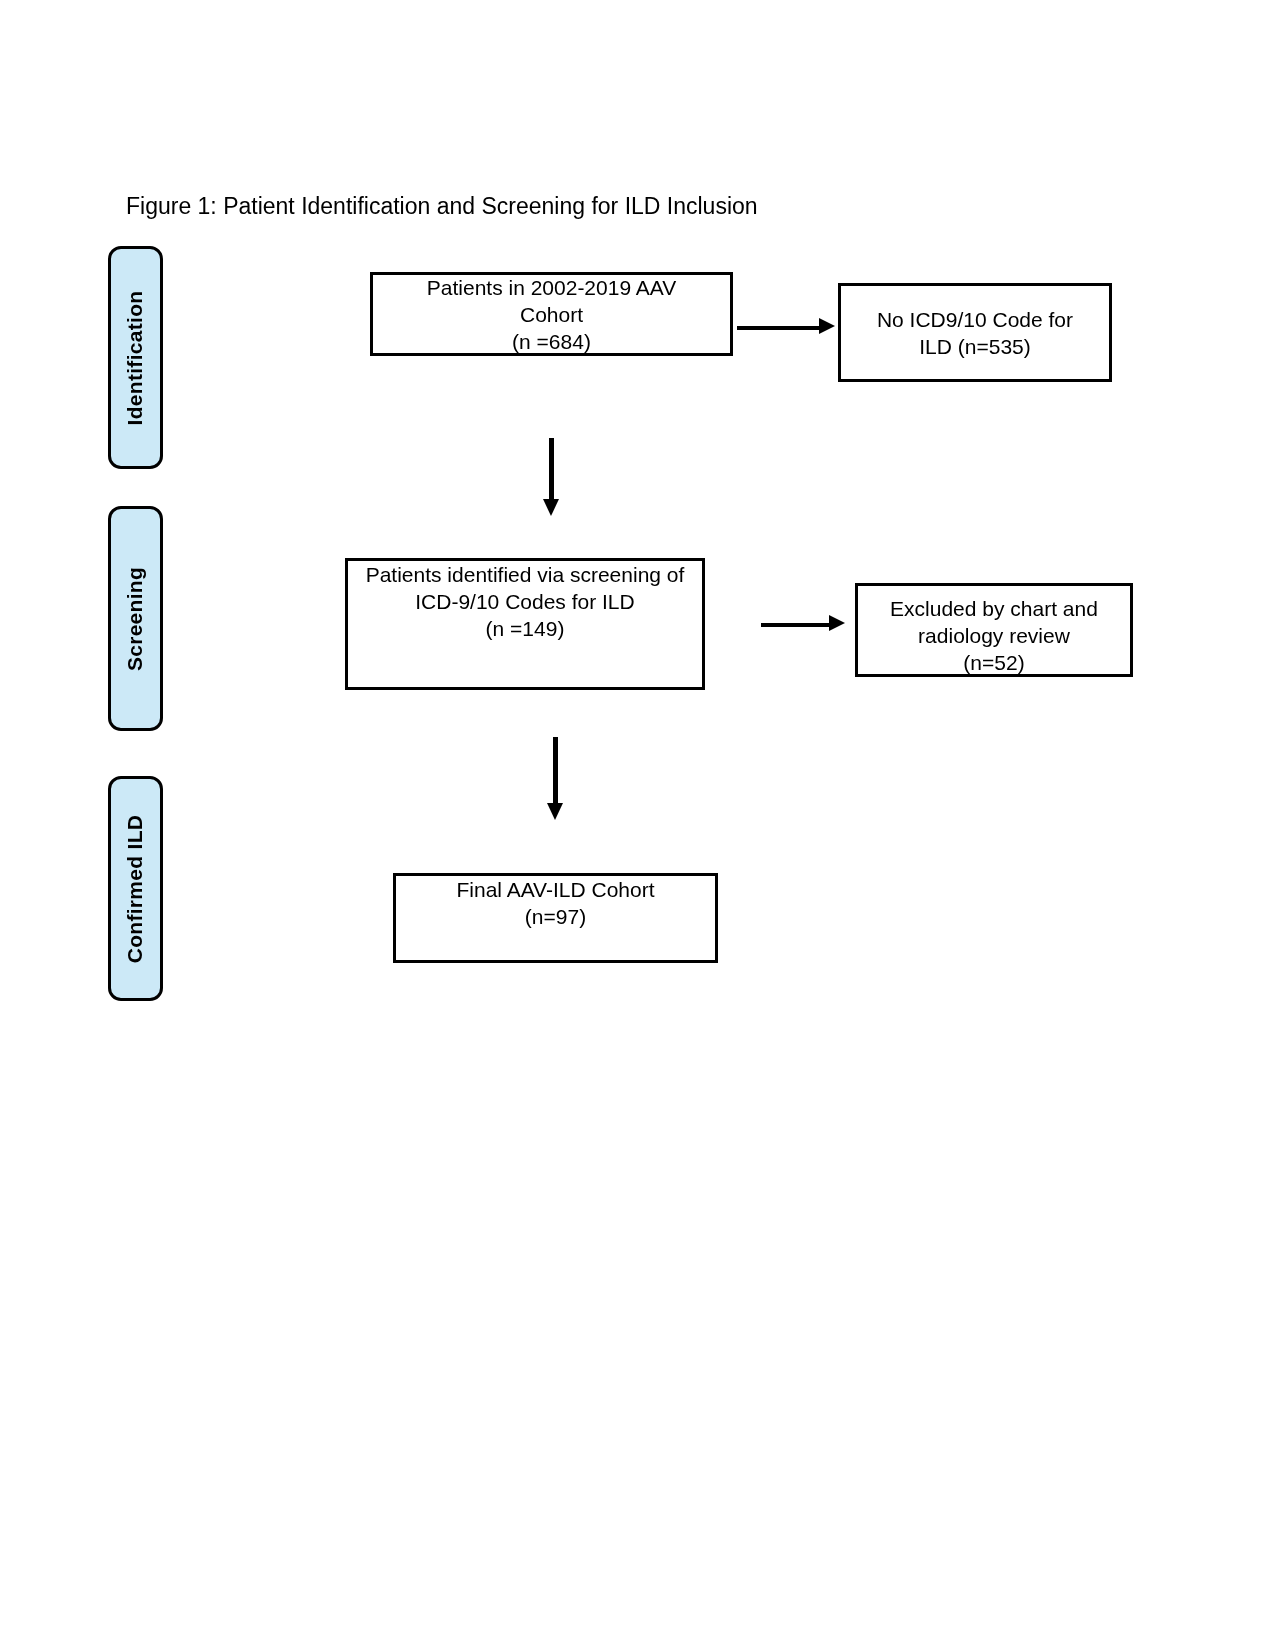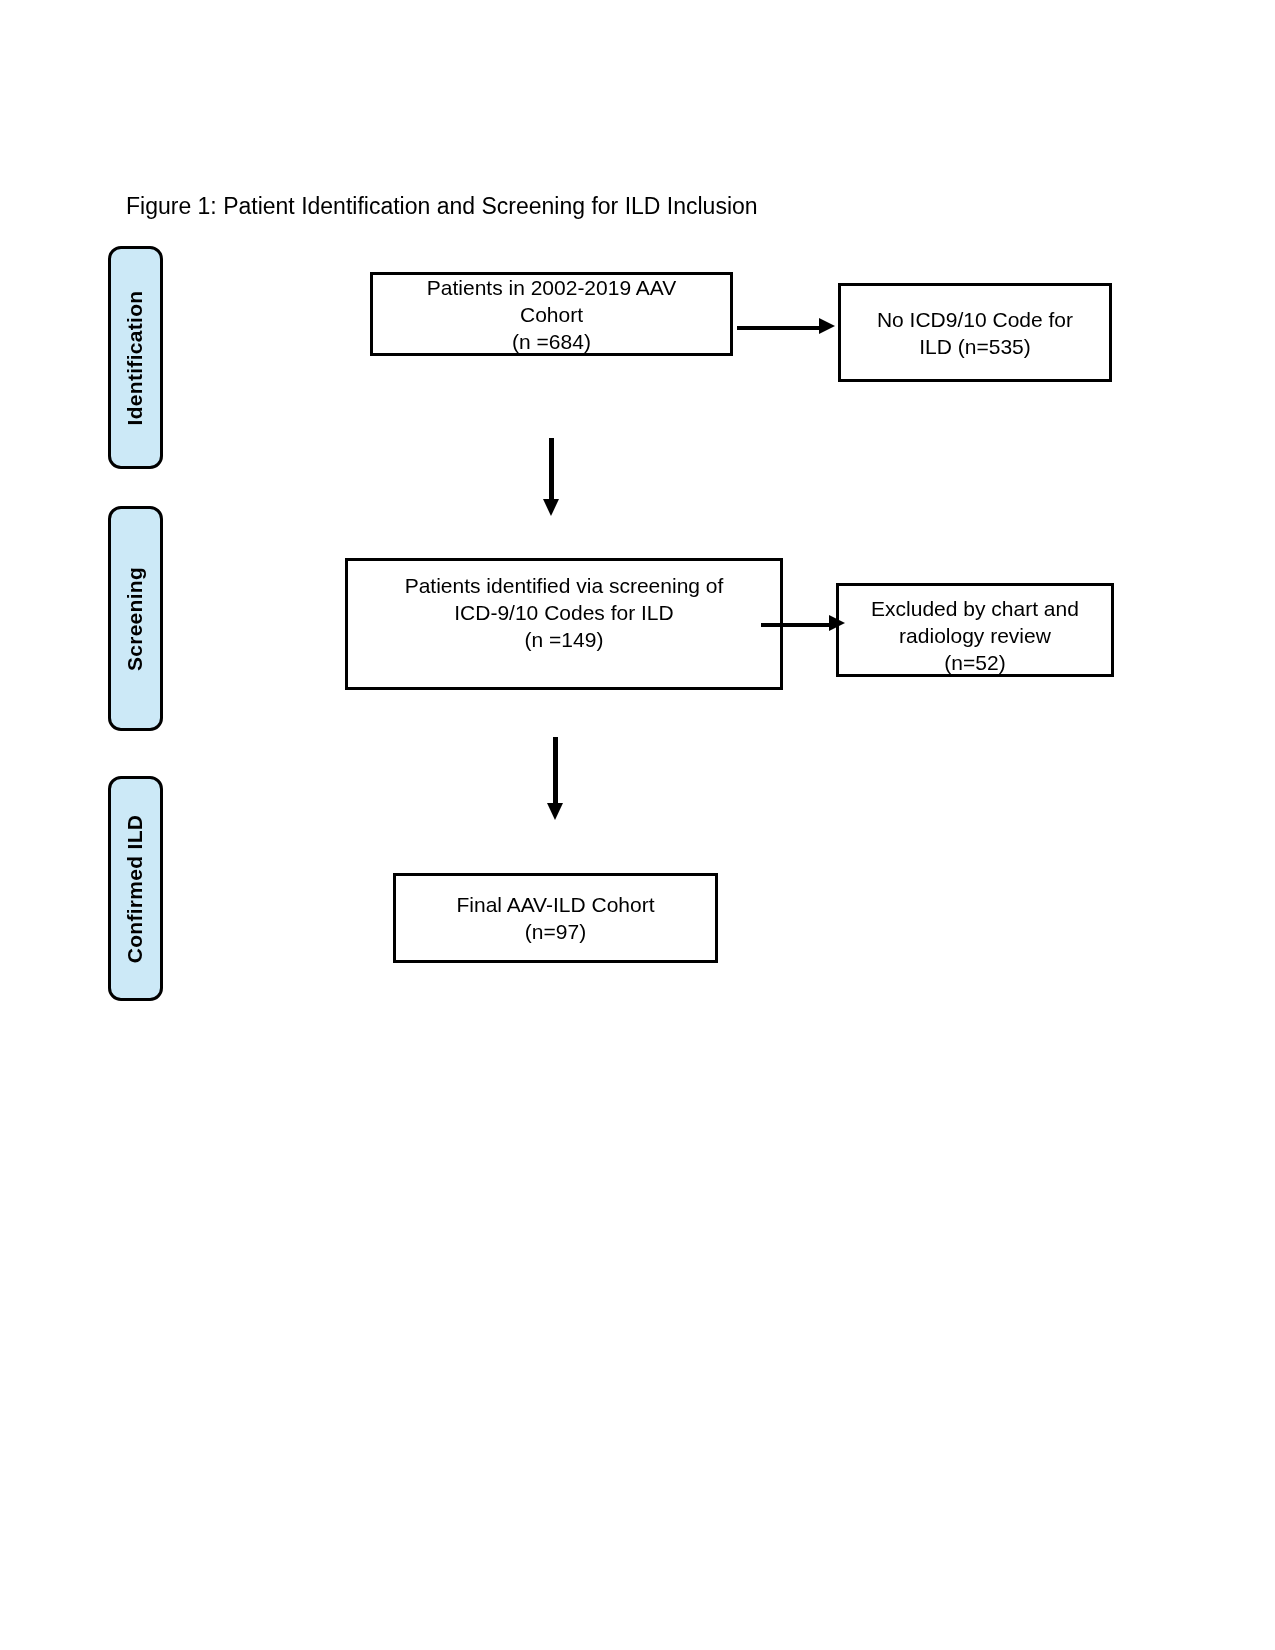--- a/index.html
+++ b/index.html
@@ -56,23 +56,23 @@
     background: var(--background, #ffffff);
     display: flex;
     justify-content: center;
     text-align: center;
     font-size: 21px;
     line-height: 27px;
   }
   .fbox .txt { white-space: pre-line; }
   .box-cohort   { left: 370px; top: 272px; width: 363px; height: 84px; align-items: center; }
   .box-noicd    { left: 838px; top: 283px; width: 274px; height:  99px; align-items: flex-start; padding-top: 20px; }
-  .box-screened { left: 345px; top: 558px; width: 438px; height: 132px; align-items: flex-start; padding-top: 11px; }
-  .box-excluded { left: 836px; top: 583px; width: 278px; height:  94px; align-items: flex-start; padding-top: 9px; }
-  .box-final    { left: 393px; top: 873px; width: 325px; height:  90px; align-items: center; }
+  .box-screened { left: 345px; top: 558px; width: 360px; height: 132px; align-items: flex-start; }
+  .box-excluded { left: 855px; top: 583px; width: 278px; height:  94px; align-items: flex-start; padding-top: 9px; }
+  .box-final    { left: 393px; top: 873px; width: 325px; height:  90px; }
 
   
   .aline { position: absolute; background: var(--stroke, #000000); }
   .ahead { position: absolute; width: 0; height: 0; }
   .ahead.right {
     border-top: 8px solid transparent;
     border-bottom: 8px solid transparent;
     border-left: 16px solid var(--stroke, #000000);
   }
   .ahead.down {

